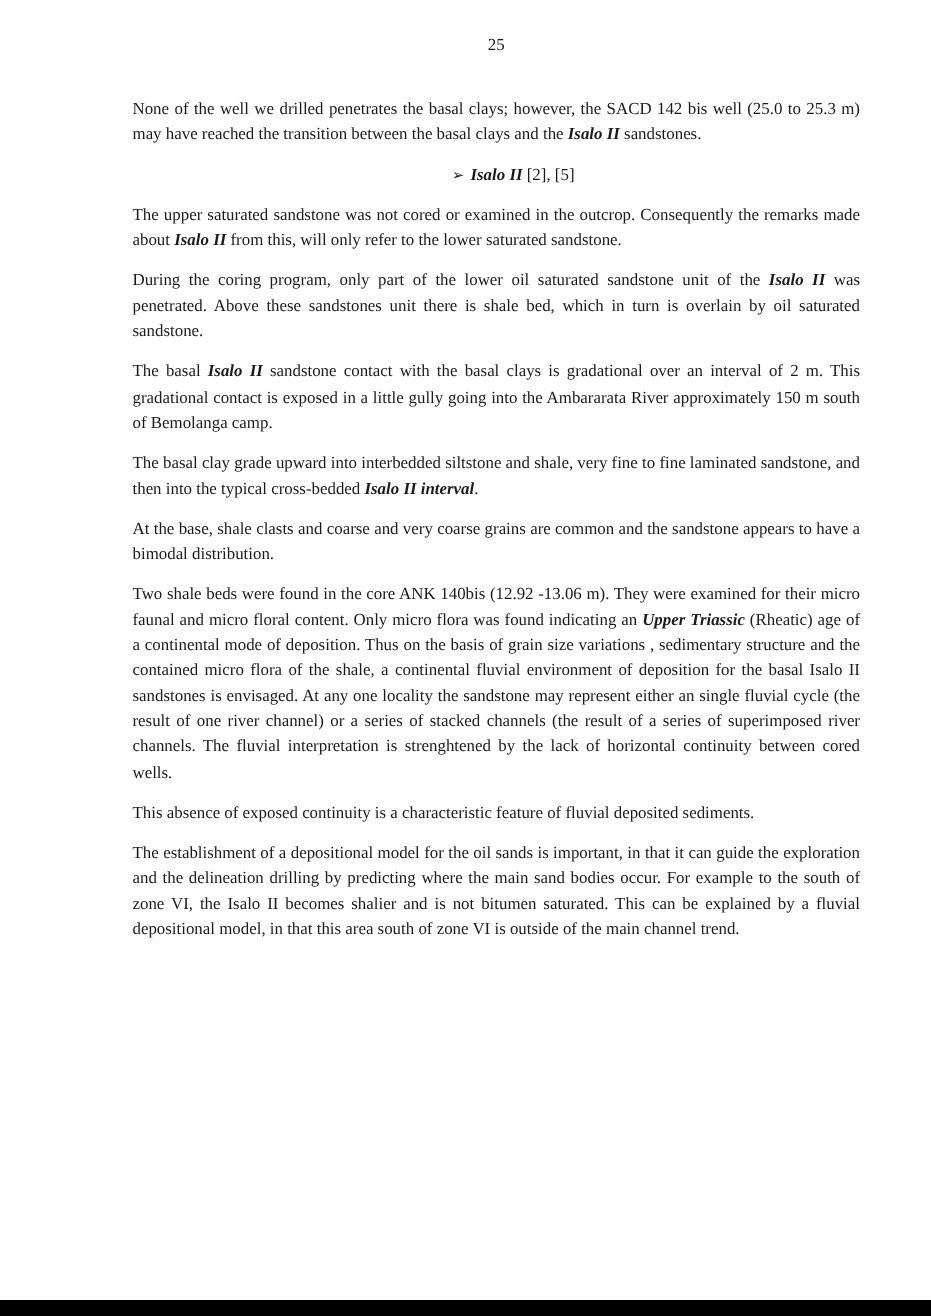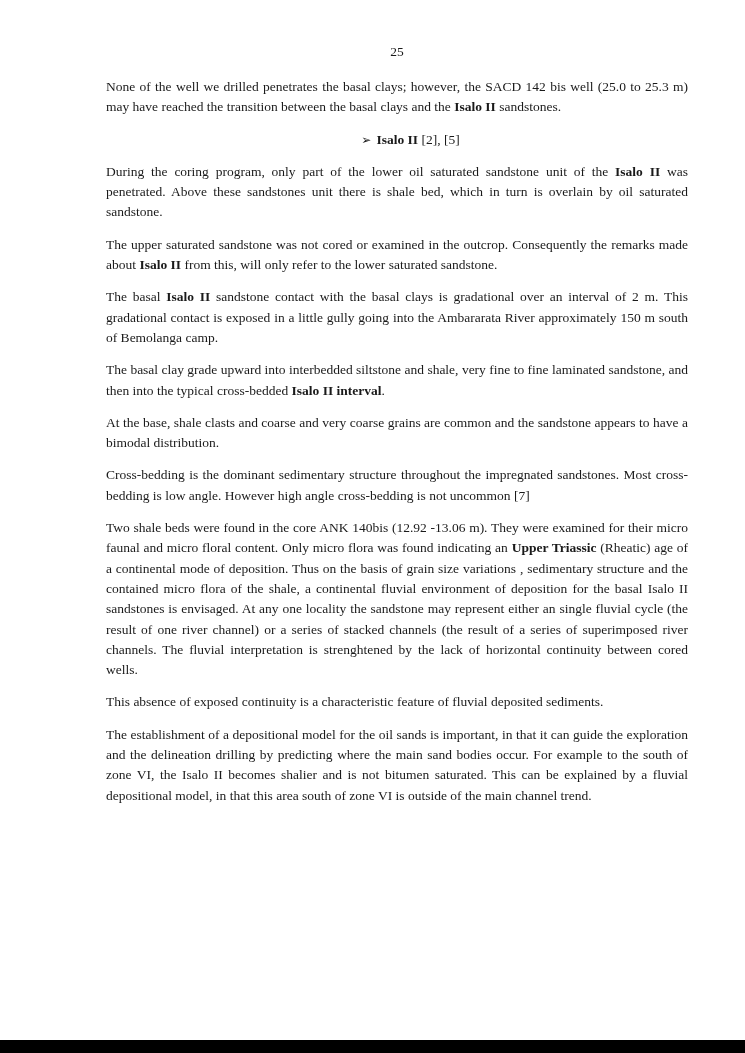--- a/index.html
+++ b/index.html
@@ -11,21 +11,21 @@
     position: relative;
     width: 745px;
     height: 1053px;
     background: #ffffff;
     overflow: hidden;
     font-family: "Liberation Serif", serif;
     color: #1a1a1a;
   }
   .page-number {
     position: absolute;
-    top: 44px;
+    top: 28px;
     left: 106px;
     width: 582px;
     text-align: center;
     font-size: 13.5px;
   }
   .document-body {
     position: absolute;
     top: 77px;
     left: 106px;
     width: 582px;
@@ -44,43 +44,43 @@
   .bullet-marker {
     display: inline-block;
     width: 20px;
     font-size: 12px;
   }
   .seg {
     font-style: normal;
     font-weight: normal;
   }
   .seg-bolditalic {
+    font-style: italic;
     font-weight: bold;
   }
   .bottom-bar {
     position: absolute;
     left: 0;
     bottom: 0;
     width: 100%;
     height: 13px;
     background: #000000;
   }
 </style>
 </head>
 <body>
 
 <div class="page">
   <div class="page-number">25</div>
   <div class="document-body">
       <p class="para"><span class="seg">None of the well we drilled penetrates the basal clays; however, the SACD 142 bis well (25.0 to 25.3 m) may have reached the transition between the basal clays and the </span><span class="seg-bolditalic">Isalo II</span><span class="seg"> sandstones.</span></p>
       <div class="bullet-item"><span class="bullet-marker">➢</span><span><span class="seg-bolditalic">Isalo II</span><span class="seg"> [2], [5]</span></span></div>
+      <p class="para"><span class="seg">The upper saturated sandstone was not cored or examined in the outcrop. Consequently the remarks made about </span><span class="seg-bolditalic">Isalo II</span><span class="seg"> from this, will only refer to the lower saturated sandstone.</span></p>
       <p class="para"><span class="seg">During the coring program, only part of the lower oil saturated sandstone unit of the </span><span class="seg-bolditalic">Isalo II</span><span class="seg"> was penetrated. Above these sandstones unit there is shale bed, which in turn is overlain by oil saturated sandstone.</span></p>
-      <p class="para"><span class="seg">The upper saturated sandstone was not cored or examined in the outcrop. Consequently the remarks made about </span><span class="seg-bolditalic">Isalo II</span><span class="seg"> from this, will only refer to the lower saturated sandstone.</span></p>
       <p class="para"><span class="seg">The basal </span><span class="seg-bolditalic">Isalo II</span><span class="seg"> sandstone contact with the basal clays is gradational over an interval of 2 m. This gradational contact is exposed in a little gully going into the Ambararata River approximately 150 m south of Bemolanga camp.</span></p>
       <p class="para"><span class="seg">The basal clay grade upward into interbedded siltstone and shale, very fine to fine laminated sandstone, and then into the typical cross-bedded </span><span class="seg-bolditalic">Isalo II interval</span><span class="seg">.</span></p>
       <p class="para"><span class="seg">At the base, shale clasts and coarse and very coarse grains are common and the sandstone appears to have a bimodal distribution.</span></p>
-      <p class="para"><span class="seg">Cross-bedding is the dominant sedimentary structure throughout the impregnated sandstones. Most cross-bedding is low angle. However high angle cross-bedding is not uncommon [7]</span></p>
       <p class="para"><span class="seg">Two shale beds were found in the core ANK 140bis (12.92 -13.06 m). They were examined for their micro faunal and micro floral content. Only micro flora was found indicating an </span><span class="seg-bolditalic">Upper Triassic</span><span class="seg"> (Rheatic) age of a continental mode of deposition. Thus on the basis of grain size variations , sedimentary structure and the contained micro flora of the shale, a continental fluvial environment of deposition for the basal Isalo II sandstones is envisaged. At any one locality the sandstone may represent either an single fluvial cycle (the result of one river channel) or a series of stacked channels (the result of a series of superimposed river channels. The fluvial interpretation is strenghtened by the lack of horizontal continuity between cored wells.</span></p>
       <p class="para"><span class="seg">This absence of exposed continuity is a characteristic feature of fluvial deposited sediments.</span></p>
       <p class="para"><span class="seg">The establishment of a depositional model for the oil sands is important, in that it can guide the exploration and the delineation drilling by predicting where the main sand bodies occur. For example to the south of zone VI, the Isalo II becomes shalier and is not bitumen saturated. This can be explained by a fluvial depositional model, in that this area south of zone VI is outside of the main channel trend.</span></p>
     </div>
   <div class="bottom-bar"></div>
 </div>
 
 </body></html>

